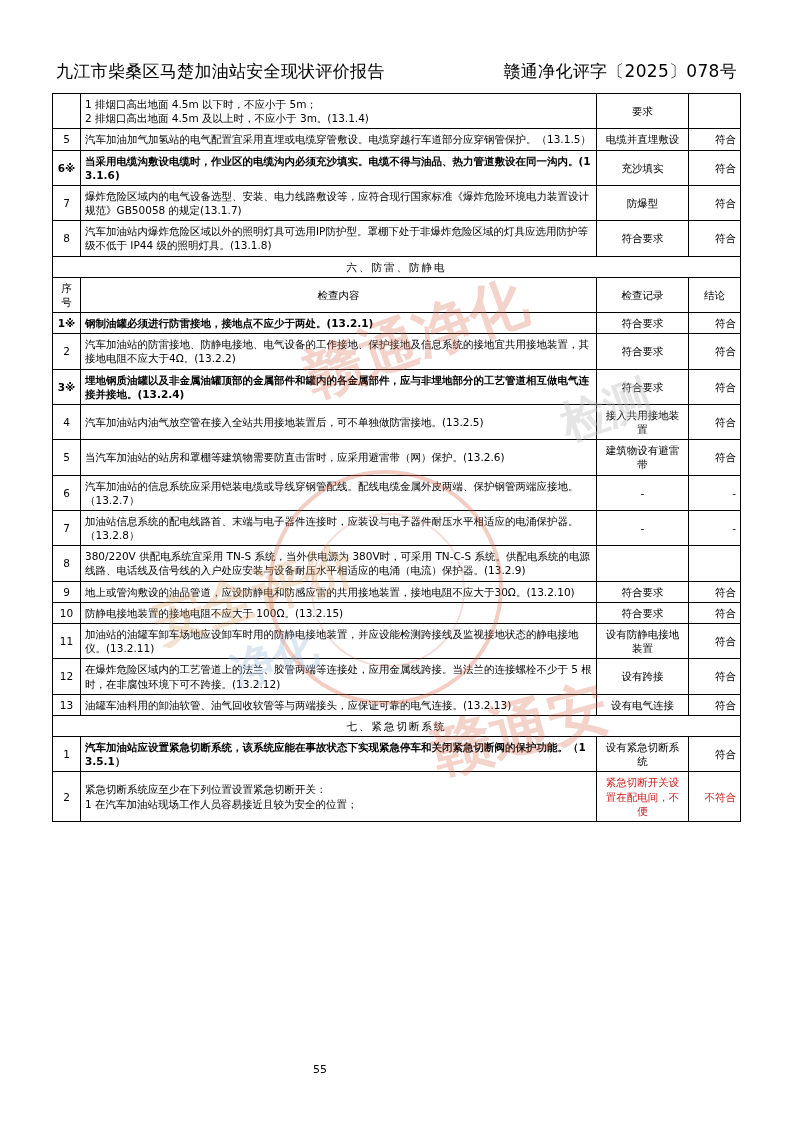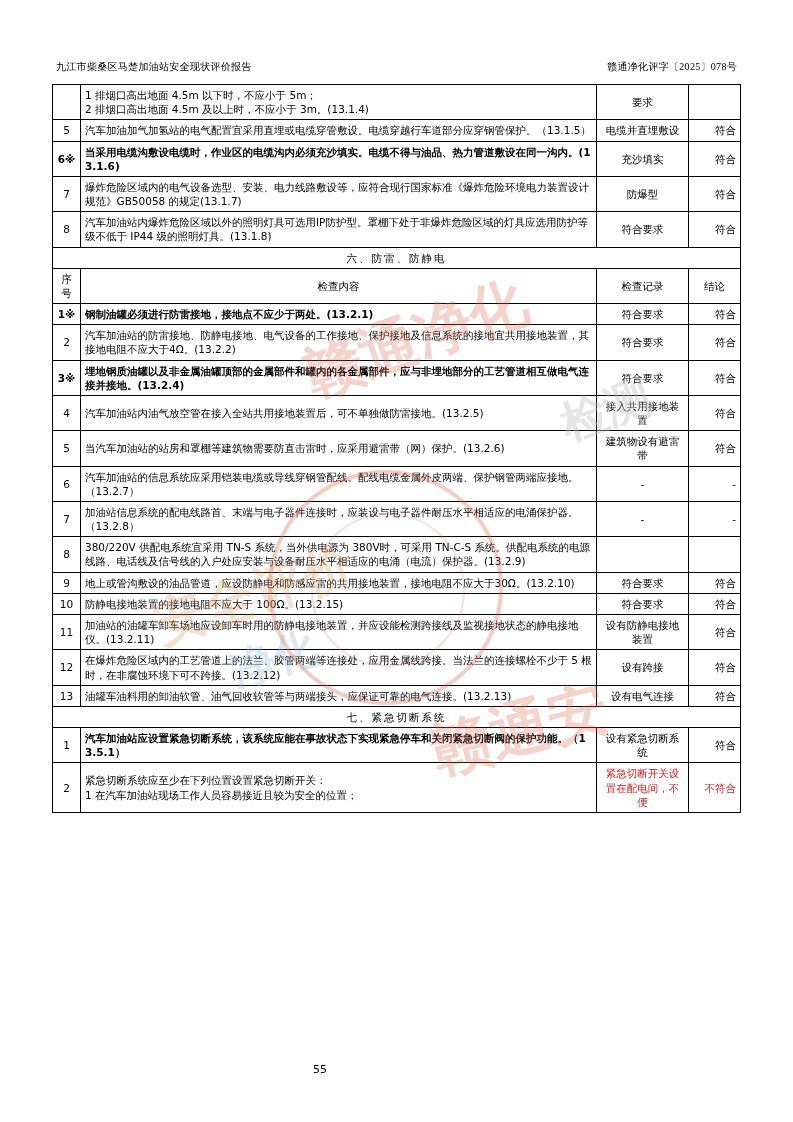--- a/index.html
+++ b/index.html
@@ -19,27 +19,27 @@
     position: relative;
     width: 793px;
     height: 1122px;
     box-sizing: border-box;
     padding: 60px 52px 30px 52px;
   }
   .header {
     display: flex;
     justify-content: space-between;
     align-items: flex-end;
-    font-size: 10px;
+    font-size: 17px;
     letter-spacing: 0.3px;
     margin-bottom: 10px;
     padding: 0 4px;
   }
   .header .left { white-space: nowrap; }
-  .header .right { white-space: nowrap; font-family: Liberation Serif, serif; }
+  .header .right { white-space: nowrap; }
 
   table.doc {
     border-collapse: collapse;
     width: 100%;
     table-layout: fixed;
     font-size: 10.5px;
     line-height: 1.35;
   }
   table.doc td {
     border: 1px solid #000;

